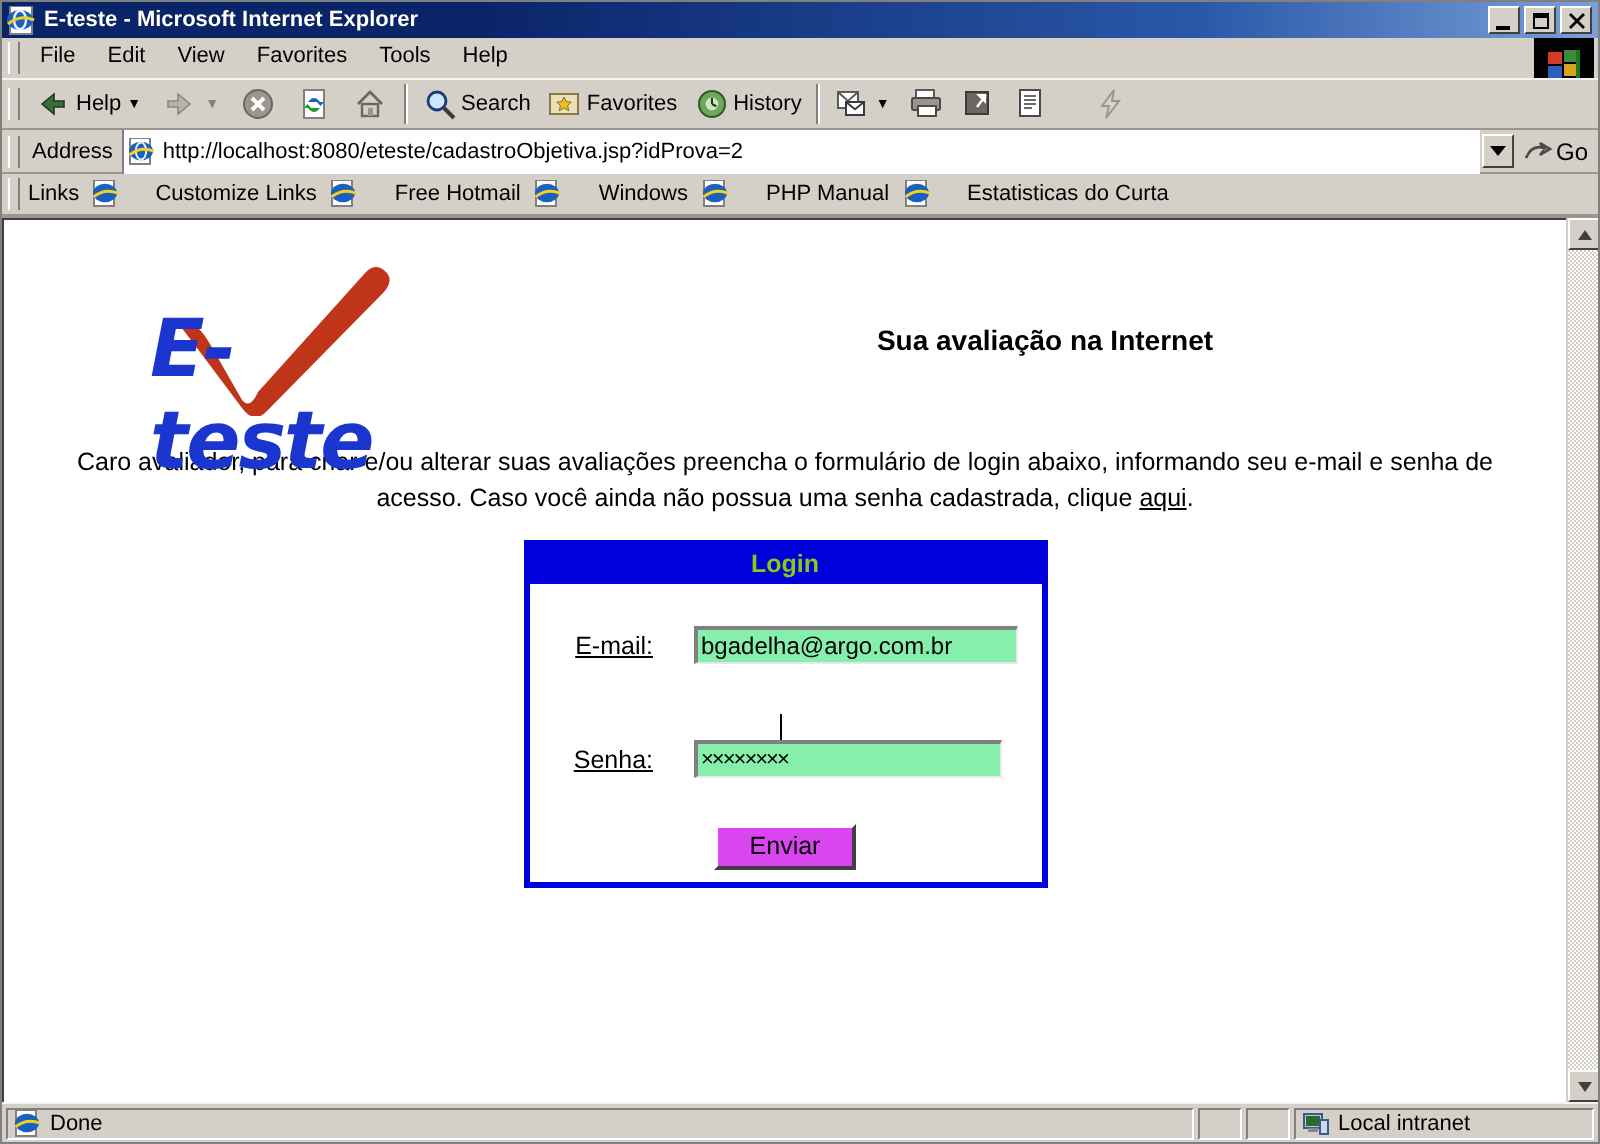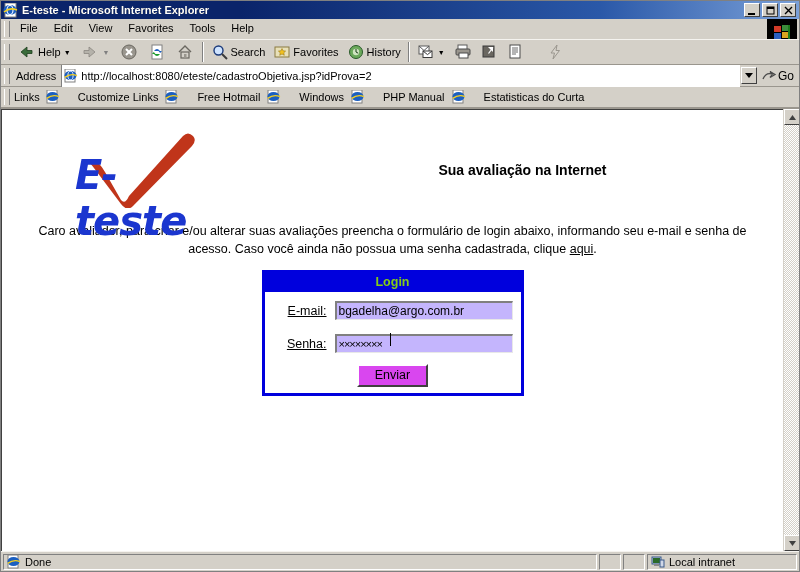--- a/index.html
+++ b/index.html
@@ -275,28 +275,28 @@
     display: flex; align-items: center;
     margin-bottom: 6px;
   }
   .flabel {
     font-size: 12.5px; color: #000;
     width: 58px; text-align: right;
     margin-right: 4px; flex: 0 0 auto; text-decoration: underline;
   }
   .finput {
     flex: 1 1 auto; height: 19px;
-    background: #c4b5fd;
+    background: #86efac;
     border-top: 2px solid #808080;
     border-left: 2px solid #808080;
     border-right: 1px solid #e8e8e8;
     border-bottom: 1px solid #e8e8e8;
     font-family: "Liberation Sans", sans-serif;
     font-size: 12px; color: #000;
-    padding: 0 2px; margin: 4px;
+    padding: 0 2px; margin: 16px;
     outline: none;
   }
   .pw-wrap { position: relative; flex: 1 1 auto; display: flex; }
   .pw-caret {
     position: absolute;
     left: 59px; top: 3px;
     width: 1px; height: 13px;
     background: #000;
   }
   .btn-row { text-align: center; padding-top: 1px; }

